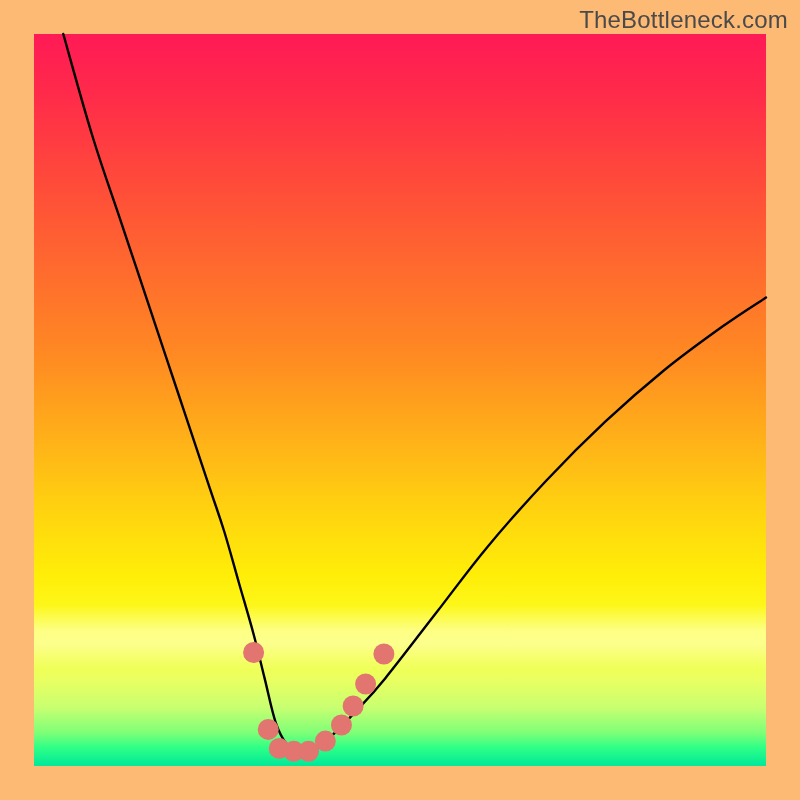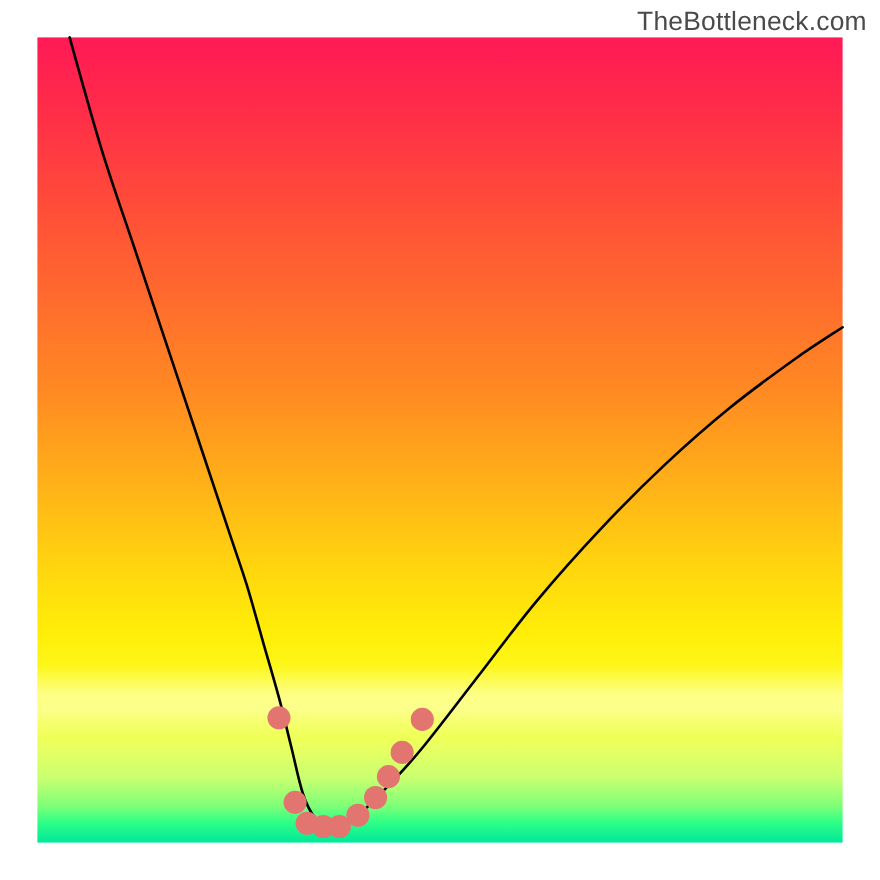--- a/index.html
+++ b/index.html
@@ -10,21 +10,21 @@
     background: #000;
     overflow: hidden;
     font-family: Arial, Helvetica, sans-serif;
   }
   .frame {
     position: absolute;
     left: 0;
     top: 0;
     width: 800px;
     height: 800px;
-    background: #ffffff;
+    background: #fdba74;
   }
   .plot-area {
     position: absolute;
     left: 34px;
     top: 34px;
     width: 732px;
     height: 732px;
     
     background: linear-gradient(
       to bottom,

